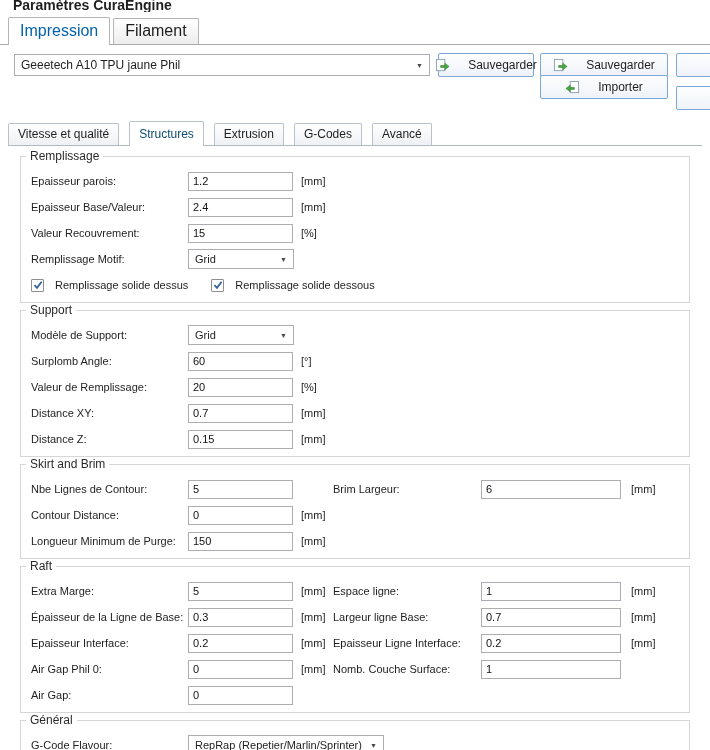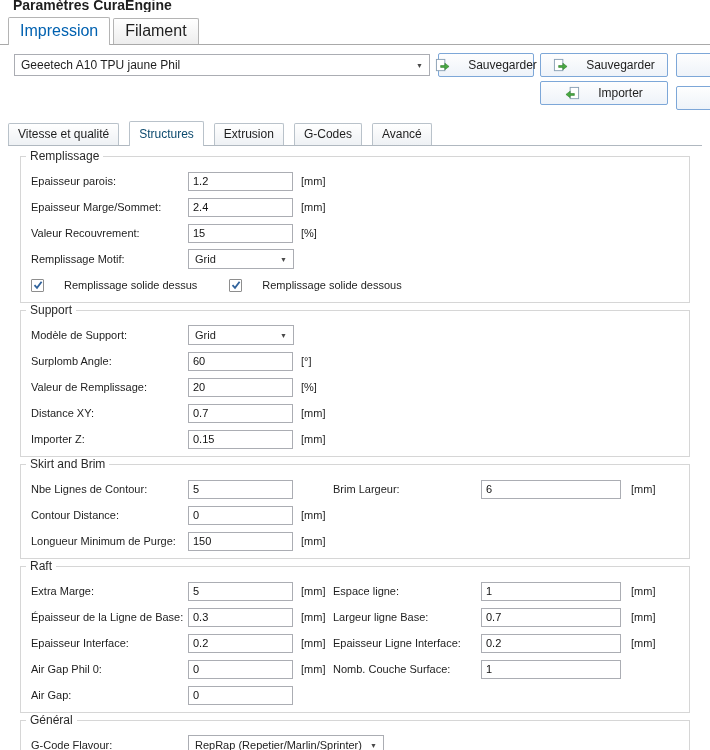--- a/index.html
+++ b/index.html
@@ -20,21 +20,21 @@
          padding:0 6px;font-size:12px;cursor:pointer;color:#1e1e1e}
   .combo .arrow{font-size:7px;color:#4a4a4a;margin-left:6px}
   .combo-profile{position:absolute;left:14px;top:1px;width:416px;height:22px}
   .btn{position:absolute;display:flex;align-items:center;justify-content:center;gap:18px;height:24px;
        border:1px solid #7da7d8;border-radius:2px;background:linear-gradient(#fefefe,#eef3f9);
        font-size:12px;cursor:pointer;color:#1e1e1e}
   .btn svg{flex:none}
   .btn-save1{left:438px;top:0;width:96px}
   .btn-save2{left:540px;top:0;width:128px}
   .btn-trash{left:676px;top:0;width:90px}
-  .btn-import{left:540px;top:28px;width:128px}
+  .btn-import{left:540px;top:22px;width:128px}
   .btn-cut{left:676px;top:33px;width:90px}
 
   
   .tabs-inner{display:flex;align-items:flex-end;margin:2px 8px 10px;border-bottom:1px solid #b0b8c0;padding-left:0}
   .tab2{font-size:12px;padding:3px 9px 4px;border:1px solid #b9c2ca;border-bottom:none;border-radius:2px 2px 0 0;
         background:linear-gradient(#ffffff,#eef1f4);margin-right:10px;cursor:pointer;color:#1e1e1e}
   .tab2.active{background:#fff;color:#0c4a6e;margin-bottom:-1px;padding-bottom:5px;padding-top:5px}
 
   
   .group{position:relative;border:1px solid #d6d6d6;margin:0 20px 7px;padding:11px 0 4px}
@@ -46,21 +46,21 @@
           font-family:"Liberation Sans",sans-serif;font-size:11px;color:#111}
   .funit{flex:none;width:32px;margin-left:8px;white-space:nowrap}
   .flabel2{flex:none;width:148px;white-space:nowrap}
   .tinput2{flex:none;width:140px;height:19px;border:1px solid #abadb3;background:#fff;padding:1px 4px;
            font-family:"Liberation Sans",sans-serif;font-size:11px;color:#111}
   .funit2{flex:none;margin-left:10px;white-space:nowrap}
   .combo-sm{width:106px;height:20px;font-size:11px}
   .combo-lg{width:196px;height:20px;font-size:11px}
 
   
-  .cb-row{gap:20px}
+  .cb-row{gap:11px}
   .checkbox{flex:none;width:13px;height:13px;border:1px solid #8e8e8e;background:#fff;border-radius:1px;
             display:inline-flex;align-items:center;justify-content:center;cursor:pointer}
   .checkbox .mark{display:none}
   .checkbox.checked .mark{display:block}
   .cb-label{margin-right:10px}
   .cb2{margin-left:2px}
 </style>
 </head>
 <body>
 
@@ -119,21 +119,21 @@
 </div>
 
 <div class="group">
   <span class="group-title">Remplissage</span>
   <div class="frow">
     <span class="flabel">Epaisseur parois:</span>
     <input class="tinput" type="text" value="1.2" style="">
     <span class="funit">[mm]</span>
   </div>
   <div class="frow">
-    <span class="flabel">Epaisseur Marge/Sommet:</span>
+    <span class="flabel">Epaisseur Base/Valeur:</span>
     <input class="tinput" type="text" value="2.4" style="">
     <span class="funit">[mm]</span>
   </div>
   <div class="frow">
     <span class="flabel">Valeur Recouvrement:</span>
     <input class="tinput" type="text" value="15" style="">
     <span class="funit">[%]</span>
   </div>
   <div class="frow">
     <span class="flabel">Remplissage Motif:</span>
@@ -176,21 +176,21 @@
     <span class="flabel">Valeur de Remplissage:</span>
     <input class="tinput" type="text" value="20" style="">
     <span class="funit">[%]</span>
   </div>
   <div class="frow">
     <span class="flabel">Distance XY:</span>
     <input class="tinput" type="text" value="0.7" style="">
     <span class="funit">[mm]</span>
   </div>
   <div class="frow">
-    <span class="flabel">Importer Z:</span>
+    <span class="flabel">Distance Z:</span>
     <input class="tinput" type="text" value="0.15" style="">
     <span class="funit">[mm]</span>
   </div>
 </div>
 
 <div class="group">
   <span class="group-title">Skirt and Brim</span>
   <div class="frow">
     <span class="flabel">Nbe Lignes de Contour:</span>
     <input class="tinput" type="text" value="5" style="">

